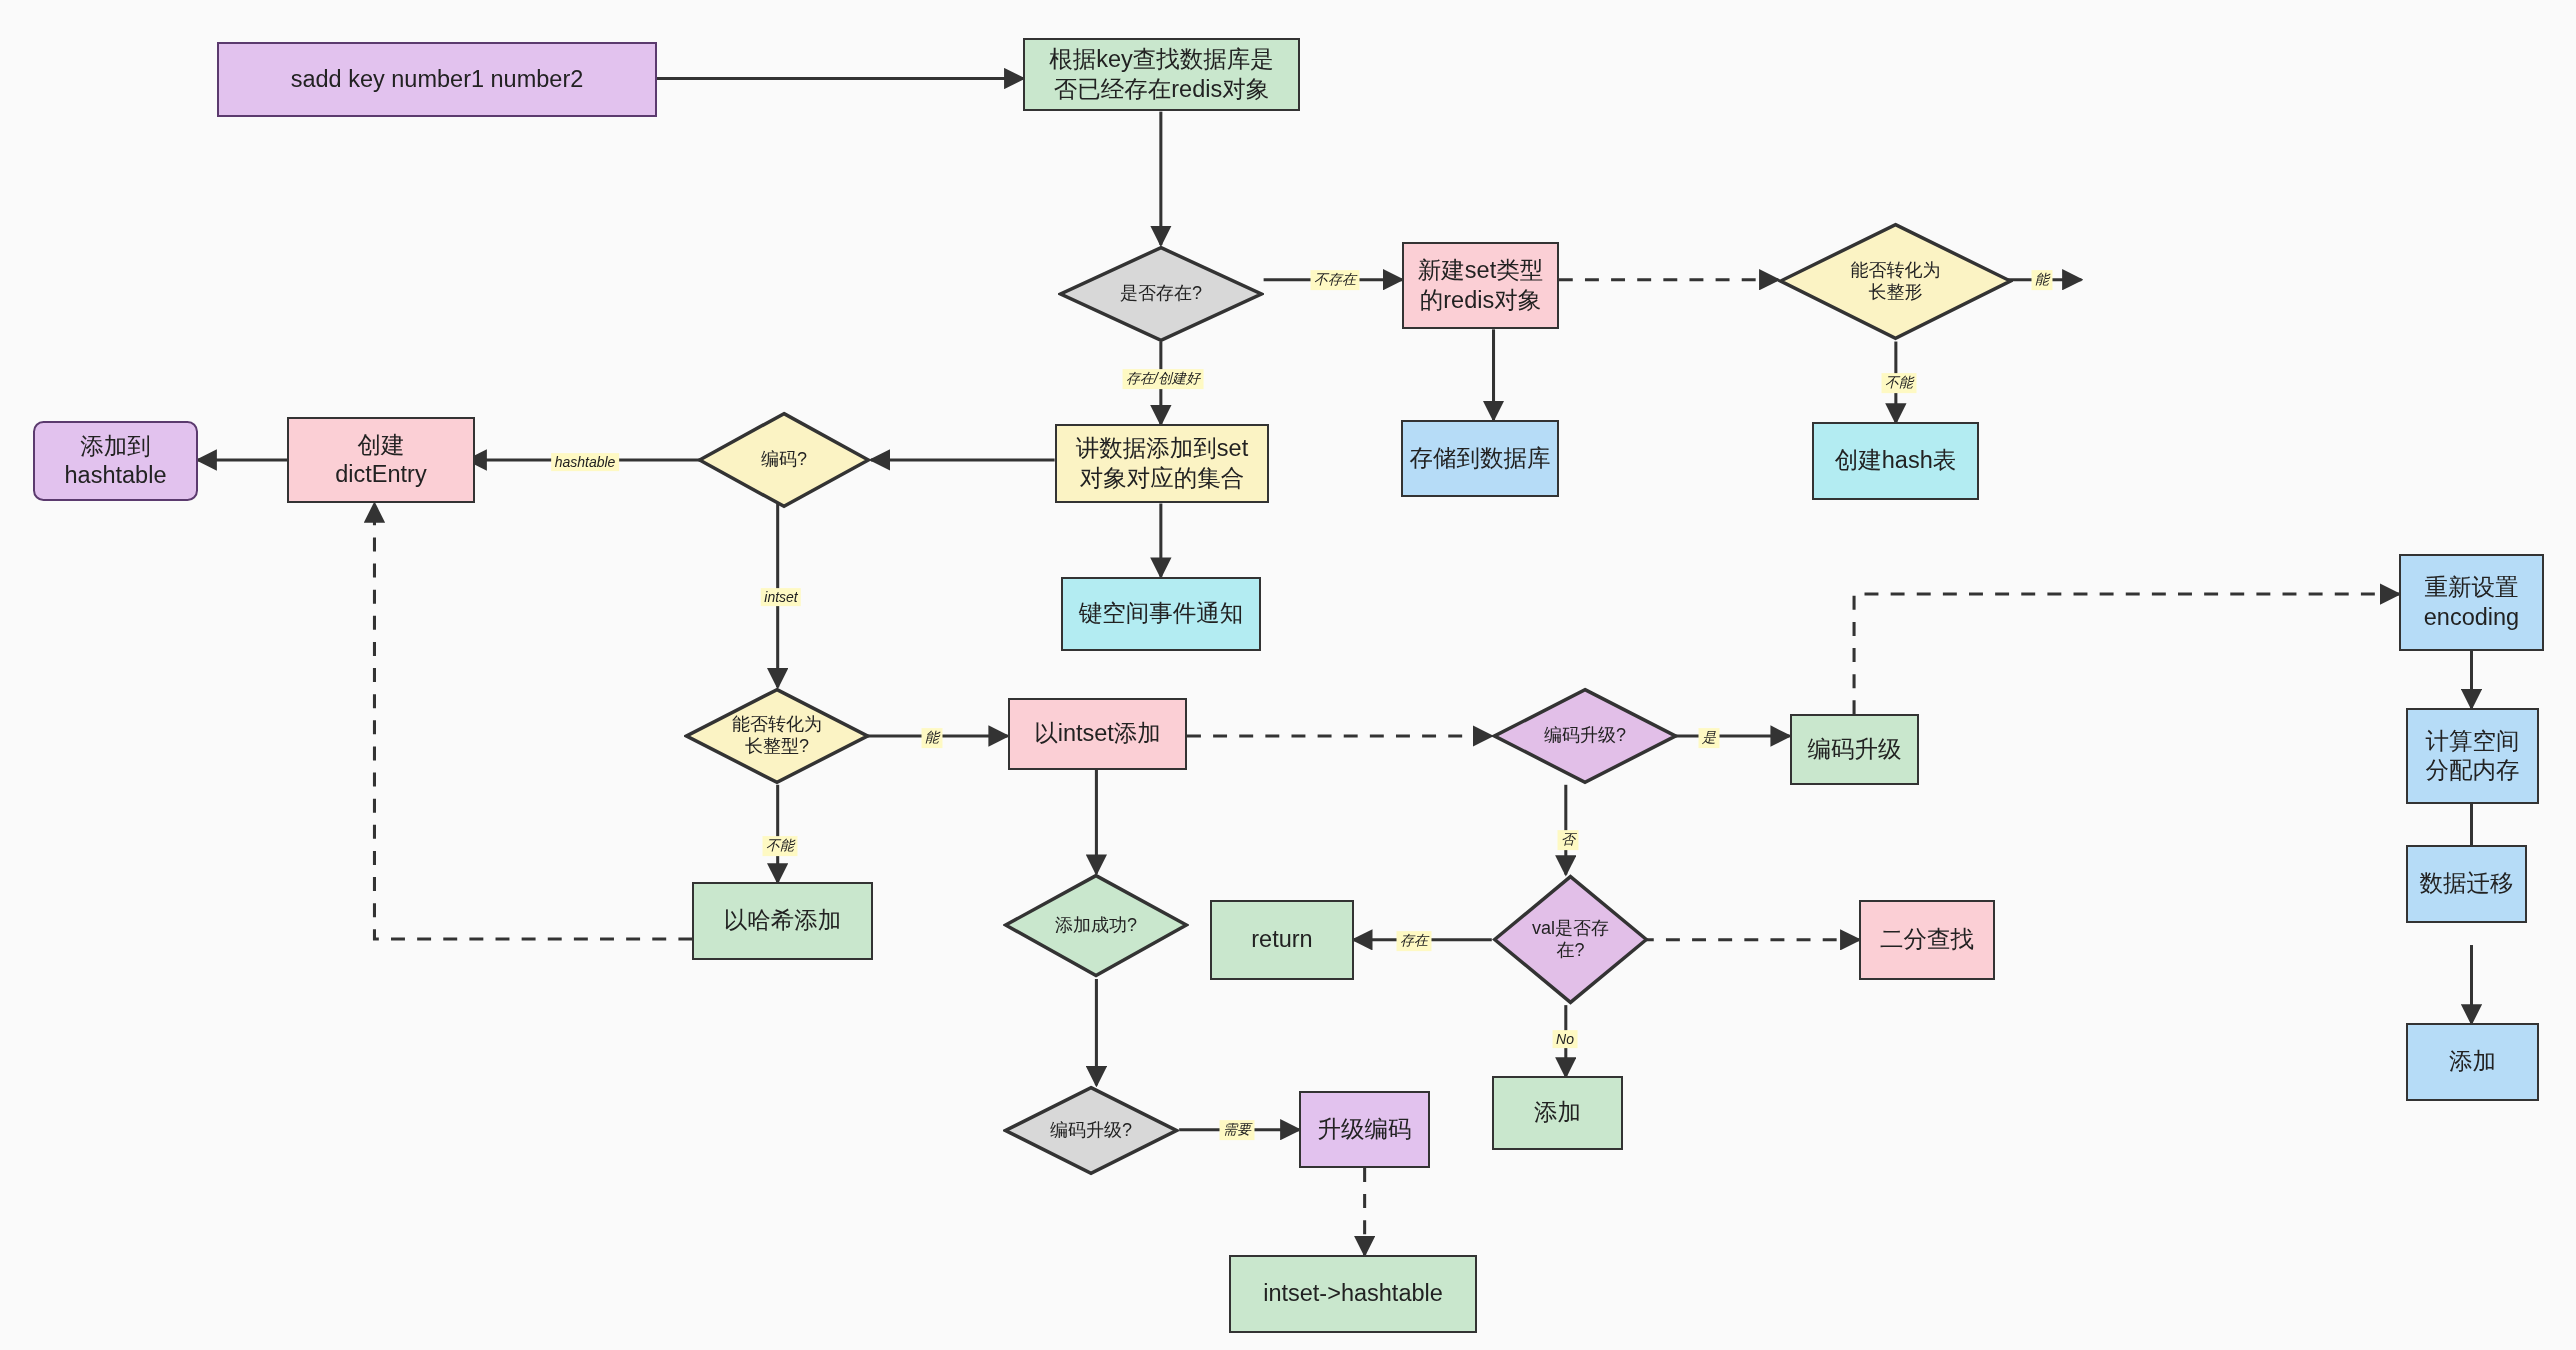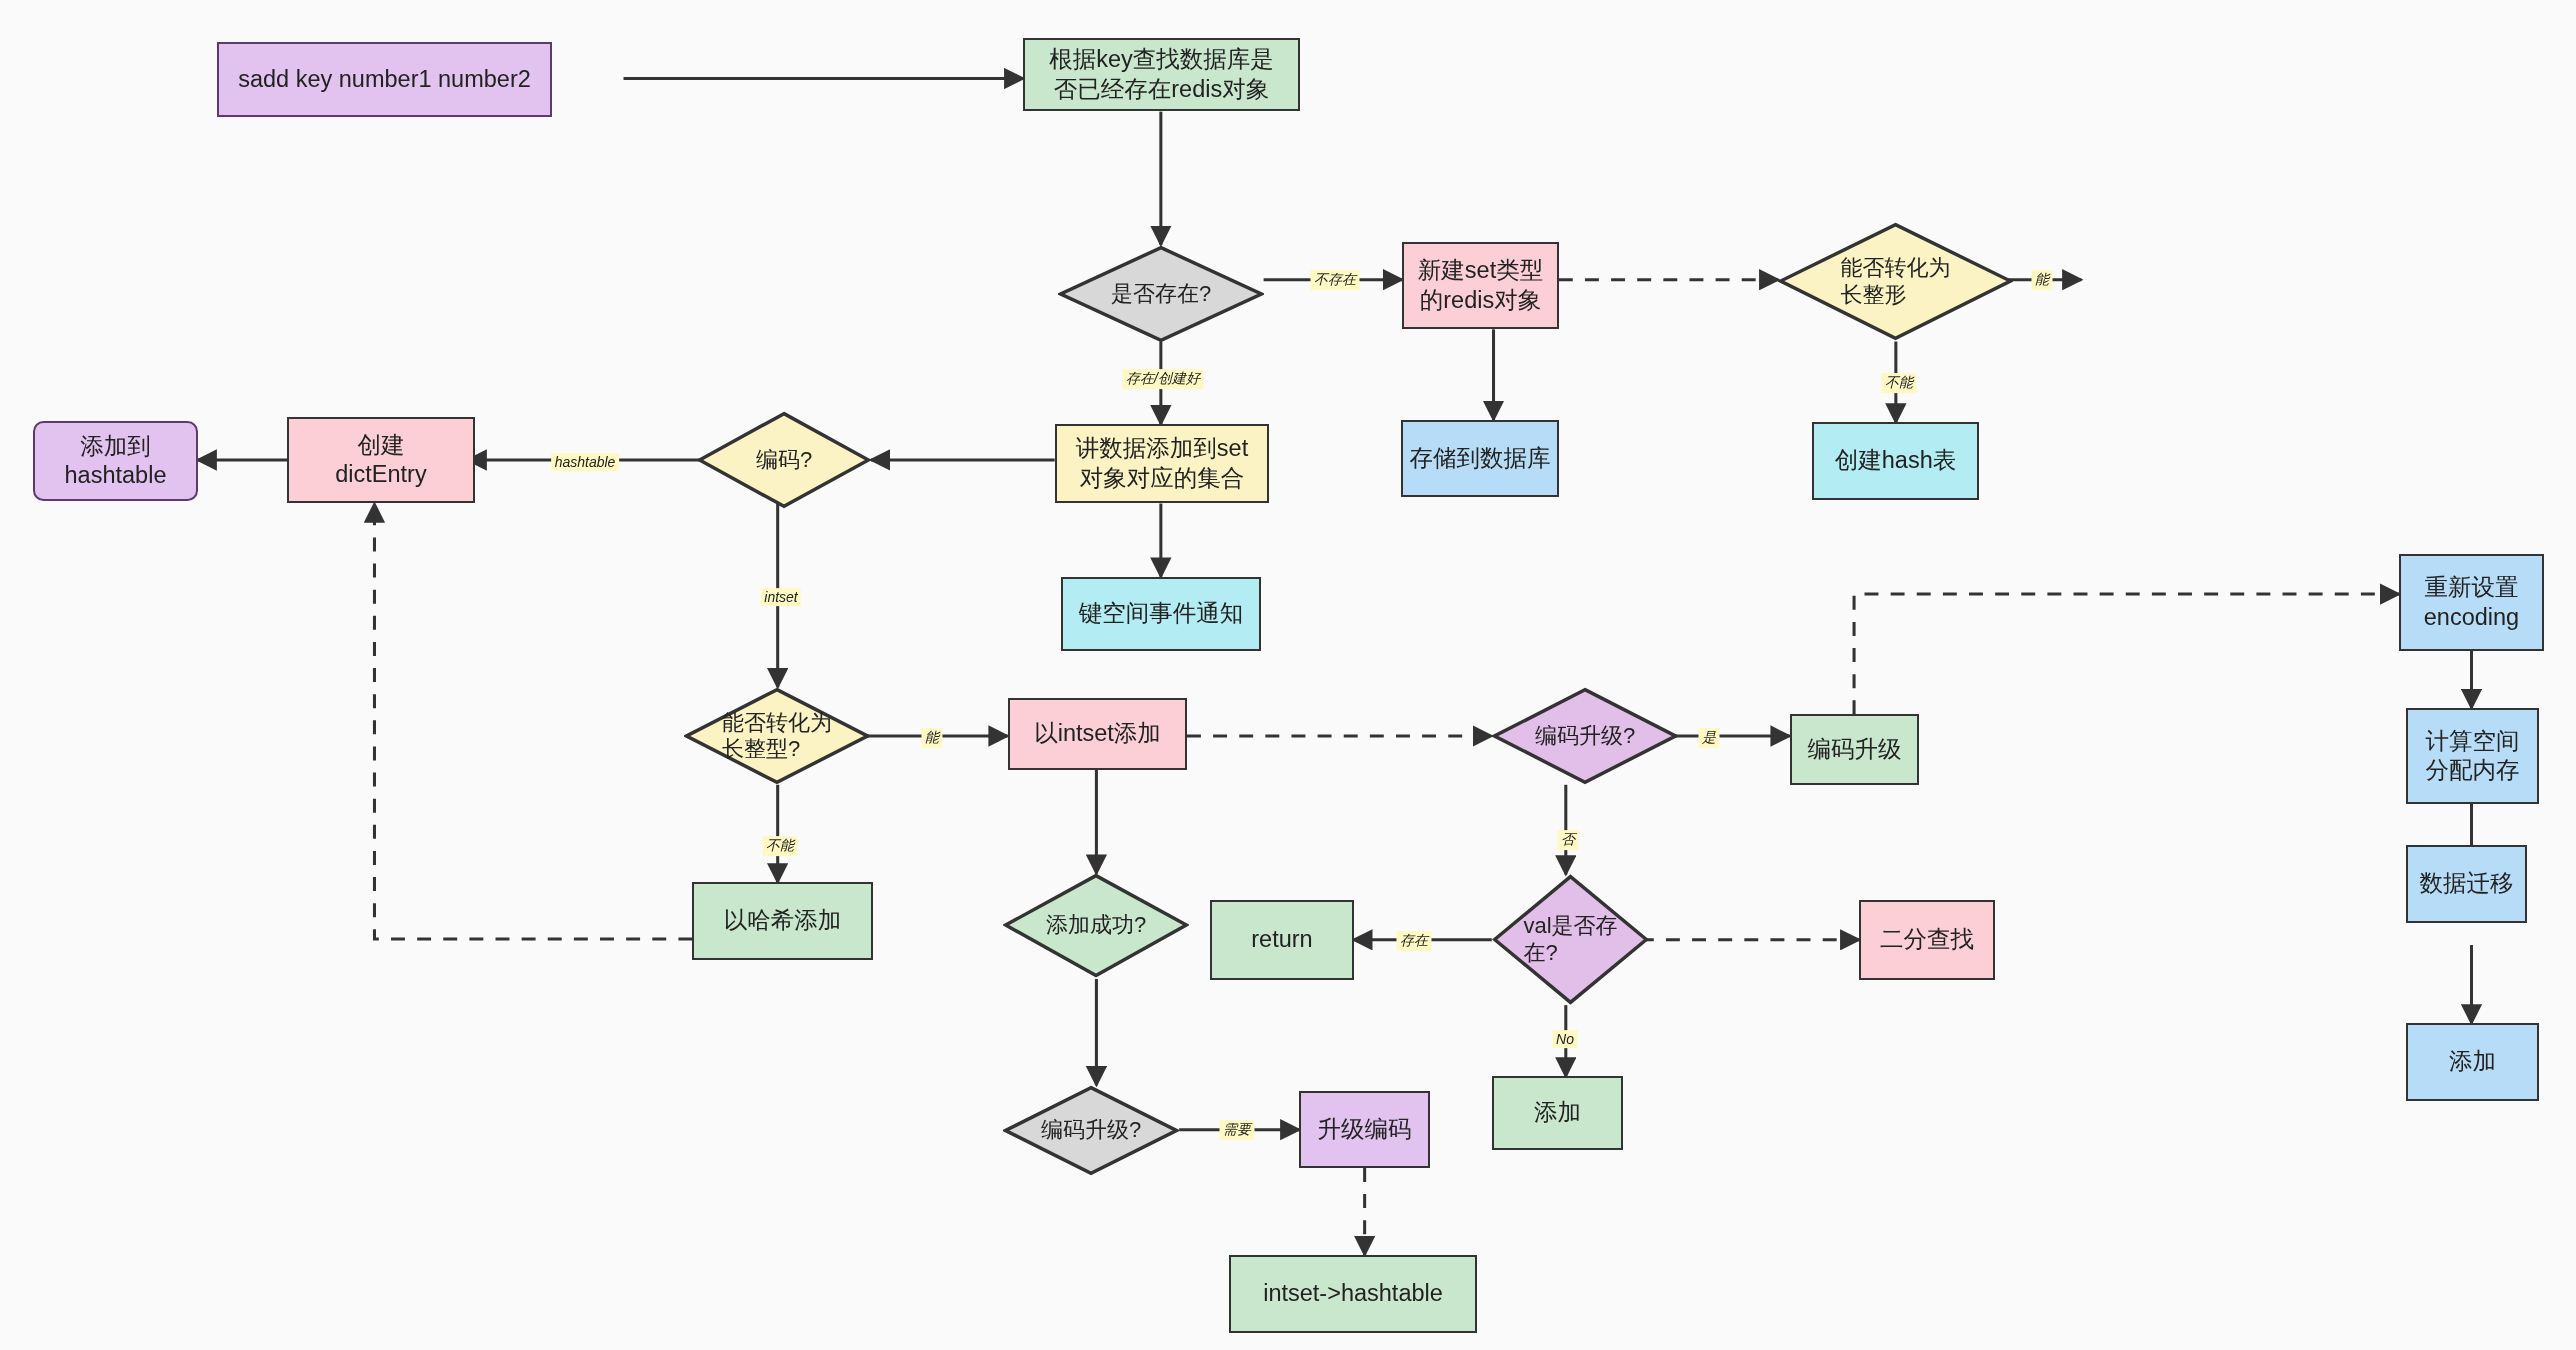--- a/index.html
+++ b/index.html
@@ -5,21 +5,21 @@
   html,body{margin:0;padding:0;background:#fafafa;}
   body{font-family:"Liberation Sans","DejaVu Sans",sans-serif;}
   #canvas{position:relative;width:2576px;height:1351px;background:#fafafa;overflow:hidden;}
   svg#edges{position:absolute;left:0;top:0;width:2576px;height:1351px;}
   .node{position:absolute;box-sizing:border-box;display:flex;align-items:center;justify-content:center;
         text-align:center;border:2.6px solid #333333;color:#222222;line-height:1.25;
         font-size:23.5px;white-space:pre-line;}
   .node.rounded{border-radius:10.5px;}
   .diamond{position:absolute;display:flex;align-items:center;justify-content:center;}
   .diamond .dshape{position:absolute;left:0;top:0;width:100%;height:100%;}
-  .diamond .dlabel{position:relative;z-index:2;font-size:22px;color:#222222;
+  .diamond .dlabel{position:relative;z-index:2;text-align:center;font-size:18px;color:#222222;
         line-height:1.2;white-space:pre-line;}
   .edge-label{position:absolute;background:#fef9c3;color:#222222;font-size:14px;
         padding:0.9px 3.5px;white-space:nowrap;transform:translate(-50%,-50%);font-style:italic;}
 </style>
 </head>
 <body>
 
 <div id="canvas">
 
   <svg id="edges" viewBox="0 0 2958 1551" xmlns="http://www.w3.org/2000/svg">
@@ -83,21 +83,21 @@
       <path d="M 1354 1297 L 1492 1297"></path>
 
       <path stroke-dasharray="16 14" d="M 1567 1341 L 1567 1441"></path>
 
       <path d="M 2838 747 L 2838 813"></path>
       <path d="M 2838 923 L 2838 995"></path>
       <path d="M 2838 1085 L 2838 1175"></path>
     </g>
   </svg>
 
-  <div class="node" style="left:217px;top:42px;width:335px;height:75px;background:#e2c2ee;border-color:#5b3a6e;">sadd key number1 number2</div>
+  <div class="node" style="left:217px;top:42px;width:440px;height:75px;background:#e2c2ee;border-color:#5b3a6e;">sadd key number1 number2</div>
 
   <div class="node" style="left:1023px;top:38px;width:277px;height:73px;background:#c9e7cd;">根据key查找数据库是
 否已经存在redis对象</div>
 
   <div class="diamond" style="left:1058px;top:245px;width:206px;height:98px;">
     <svg class="dshape" viewBox="0 0 236 112" preserveAspectRatio="none">
       <polygon points="118,3 233,56 118,109 3,56" fill="#d8d8d8" stroke="#333333" stroke-width="4"></polygon>
     </svg>
     <div class="dlabel">是否存在?</div>
   </div>

